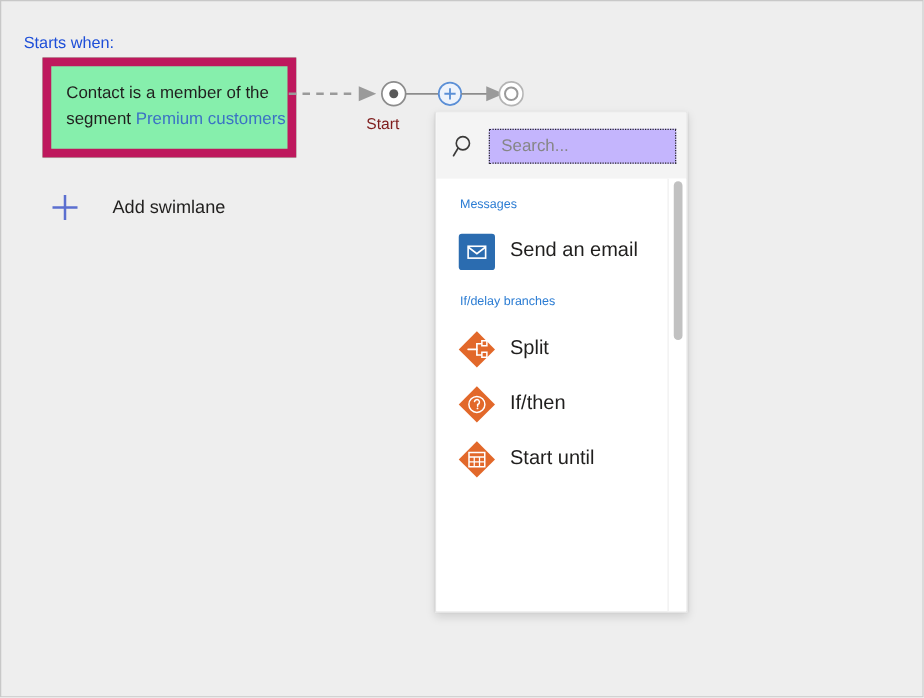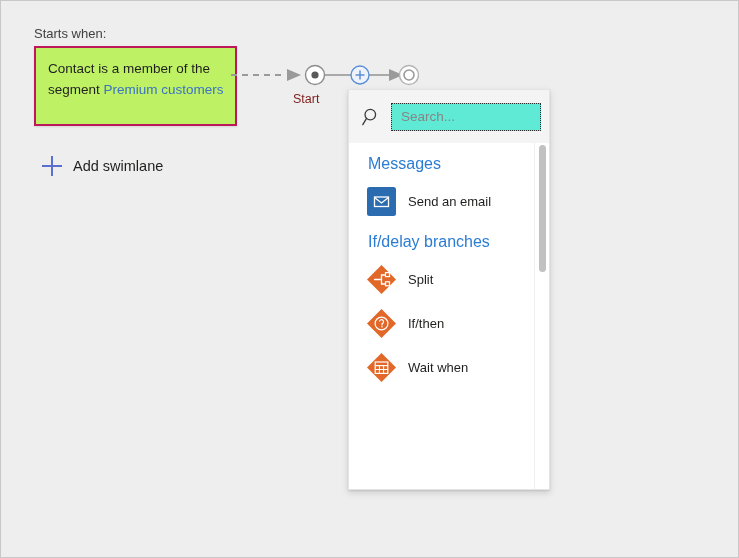--- a/index.html
+++ b/index.html
@@ -13,52 +13,52 @@
   #canvas {
     position: relative;
     width: 739px; height: 558px;
     background: #eeeeee;
     border: 1px solid #c8c8c8;
   }
 
   
   .starts-when-label {
     position: absolute;
-    left: 33px; top: 25px;
+    left: 18px; top: 25px;
     font-size: 13px;
-    color: #404040;
+    color: #1d4ed8;
     white-space: nowrap;
   }
   .trigger-card {
     position: absolute;
     left: 33px; top: 45px;
     width: 203px; height: 80px;
-    background: #bef264;
-    border: 2px solid #be185d;
+    background: #86efac;
+    border: 7px solid #be185d;
     box-shadow: 0 0.6px 1.8px rgba(0,0,0,0.10), 0 0.2px 0.6px rgba(0,0,0,0.06);
   }
   .trigger-text {
     position: absolute;
     left: 12px; top: 10px;
     width: 182px;
     font-size: 13.5px;
     line-height: 21px;
     color: #201f1e;
   }
   .trigger-text .seg-link {
     color: #3b72c4;
   }
 
   
   .add-swimlane {
     position: absolute;
     left: 41px; top: 155px;
     display: flex;
     align-items: center;
-    gap: 11px;
+    gap: 28px;
     cursor: pointer;
     user-select: none;
   }
   .add-swimlane .plus-glyph {
     width: 20px; height: 20px;
     position: relative;
     display: inline-block;
   }
   .add-swimlane .plus-glyph::before,
   .add-swimlane .plus-glyph::after {
@@ -112,21 +112,21 @@
   }
   .search-icon {
     width: 22px; height: 22px;
     flex: 0 0 22px;
     margin-right: 8px;
     display: block;
   }
   .search-input-wrap {
     flex: 1 1 auto;
     height: 28px;
-    background: #5eead4;
+    background: #c4b5fd;
     border: 1px dotted #2b2b2b;
     display: flex;
     align-items: center;
     padding: 0 7px;
   }
   .search-input {
     width: 100%;
     border: 0;
     outline: none;
     font-family: "Liberation Sans", sans-serif;
@@ -143,36 +143,36 @@
     overflow: hidden;
     background: #ffffff;
   }
   .list-inner {
     position: absolute;
     left: 0; top: 0;
     width: 188px;
     padding: 12px 0 0 0;
   }
   .section-header {
-    font-size: 16px;
+    font-size: 10px;
     color: #2b7cd3;
     padding: 0 0 0 19px;
     margin: 10px 0 6px 0;
     line-height: 18px;
   }
   .section-header.first { margin-top: 0; }
   .menu-item {
     display: flex;
     align-items: center;
     height: 44px;
     padding-left: 17px;
     cursor: pointer;
   }
   .menu-item .item-label {
-    font-size: 13px;
+    font-size: 16px;
     color: #201f1e;
     margin-left: 11px;
     white-space: nowrap;
   }
   .icon-box { width: 31px; height: 31px; flex: 0 0 31px; display: block; }
 
   
   .scroll-track {
     position: absolute;
     right: 0; top: 53px;
@@ -284,21 +284,21 @@
 
         <div class="menu-item">
           <svg class="icon-box" viewBox="0 0 31 31">
             <polygon points="15.5,1 30,15.5 15.5,30 1,15.5" fill="#e2682a"></polygon>
             <rect x="9.2" y="10" width="12.6" height="11.4" fill="none" stroke="#ffffff" stroke-width="1.2"></rect>
             <line x1="9.2" y1="13.6" x2="21.8" y2="13.6" stroke="#ffffff" stroke-width="1.2"></line>
             <line x1="13.4" y1="13.6" x2="13.4" y2="21.4" stroke="#ffffff" stroke-width="1"></line>
             <line x1="17.6" y1="13.6" x2="17.6" y2="21.4" stroke="#ffffff" stroke-width="1"></line>
             <line x1="9.2" y1="17.5" x2="21.8" y2="17.5" stroke="#ffffff" stroke-width="1"></line>
           </svg>
-          <span class="item-label">Wait when</span>
+          <span class="item-label">Start until</span>
         </div>
 
       </div>
     </div>
 
     <div class="scroll-track">
       <div class="scroll-thumb"></div>
     </div>
 
   </div>

